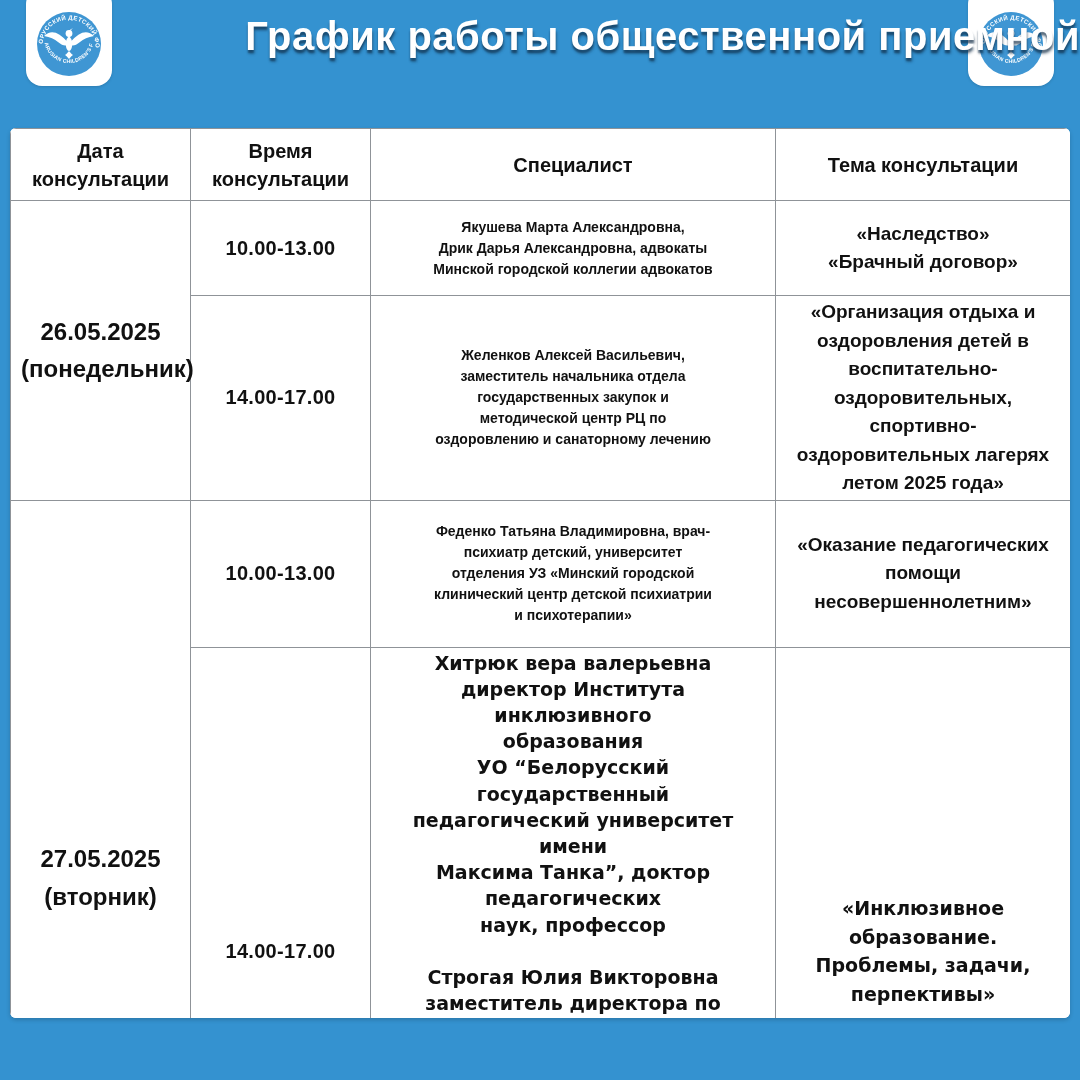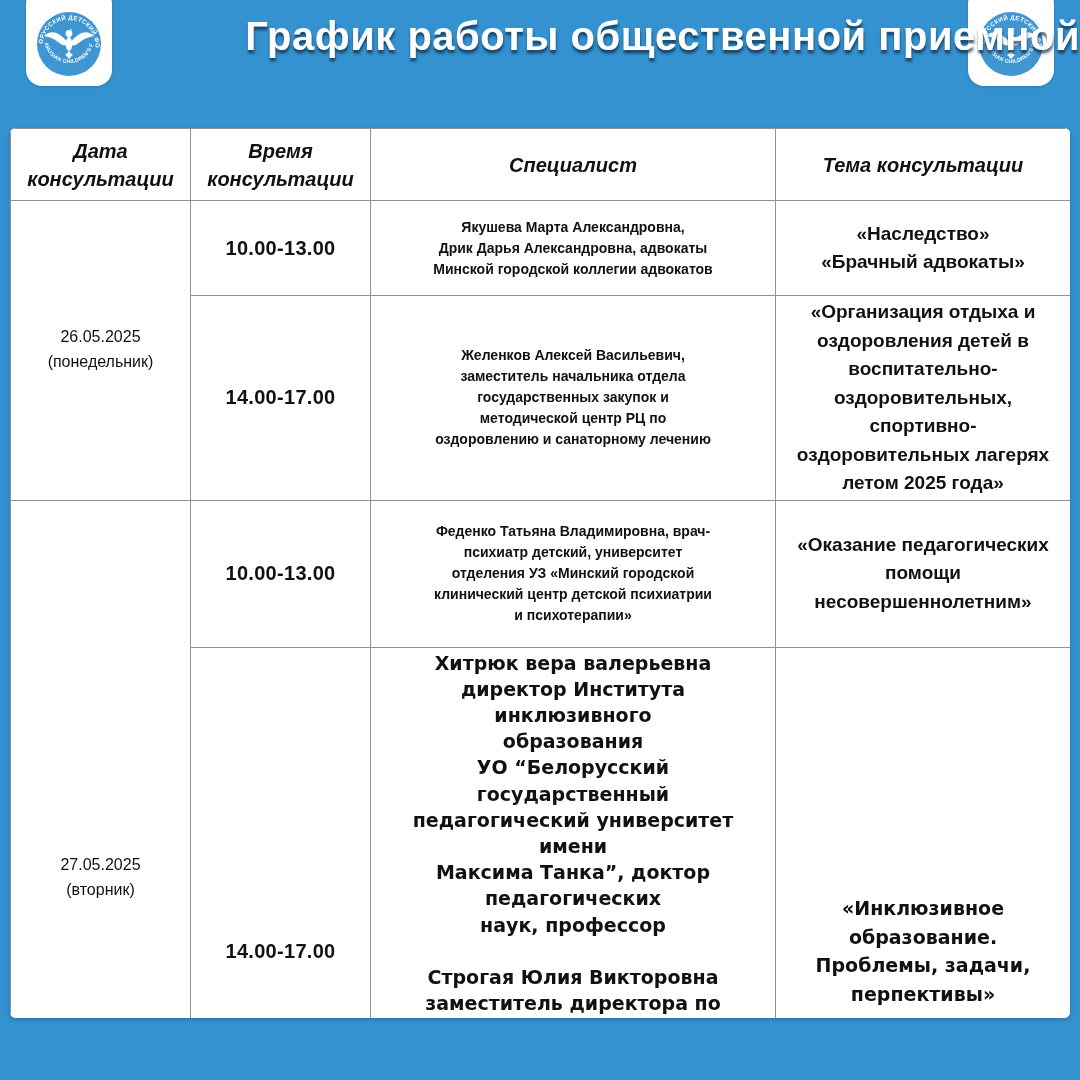--- a/index.html
+++ b/index.html
@@ -38,27 +38,27 @@
     border-collapse:collapse;table-layout:fixed;
     background:#ffffff;color:#111111;
   }
   table.sched th, table.sched td{
     border:1px solid #8f9398;
     text-align:center;vertical-align:middle;
     padding:2px 10px;
     white-space:pre-line;
   }
   th.hdr{font-size:20px;font-weight:bold;line-height:1.4;}
-  td.date{font-size:16px;font-weight:normal;line-height:1.55;margin-top:44px;}
+  td.date{font-size:24px;font-weight:bold;line-height:1.55;margin-top:44px;}
   td.time{font-size:20px;font-weight:bold;letter-spacing:.3px;}
   td.spec{font-size:14px;font-weight:bold;line-height:1.5;}
   td.topic{font-size:19px;font-weight:bold;line-height:1.5;}
   .f-open{font-family:"DejaVu Sans", sans-serif;}
   td.spec.f-open{line-height:1.38;font-size:19px;}
-  tr.r-head{height:72px;font-style:italic;}
+  tr.r-head{height:72px;}
   tr.r1{height:95px;}
   tr.r2{height:202px;}
   tr.r3{height:147px;}
 </style>
 </head>
 <body>
 
 <div class="canvas">
 
   <div class="badge left">
@@ -133,21 +133,21 @@
         <th class="hdr">Тема консультации</th>
       </tr>
       <tr class="r1">
         <td class="date" rowspan="2">26.05.2025
 (понедельник)</td>
         <td class="time">10.00-13.00</td>
         <td class="spec">Якушева Марта Александровна,
 Дрик Дарья Александровна, адвокаты
 Минской городской коллегии адвокатов</td>
         <td class="topic">«Наследство»
-«Брачный адвокаты»</td>
+«Брачный договор»</td>
       </tr>
       <tr class="r2">
         <td class="time">14.00-17.00</td>
         <td class="spec">Желенков Алексей Васильевич,
 заместитель начальника отдела
 государственных закупок и
 методической центр РЦ по
 оздоровлению и санаторному лечению</td>
         <td class="topic">«Организация отдыха и
 оздоровления детей в

